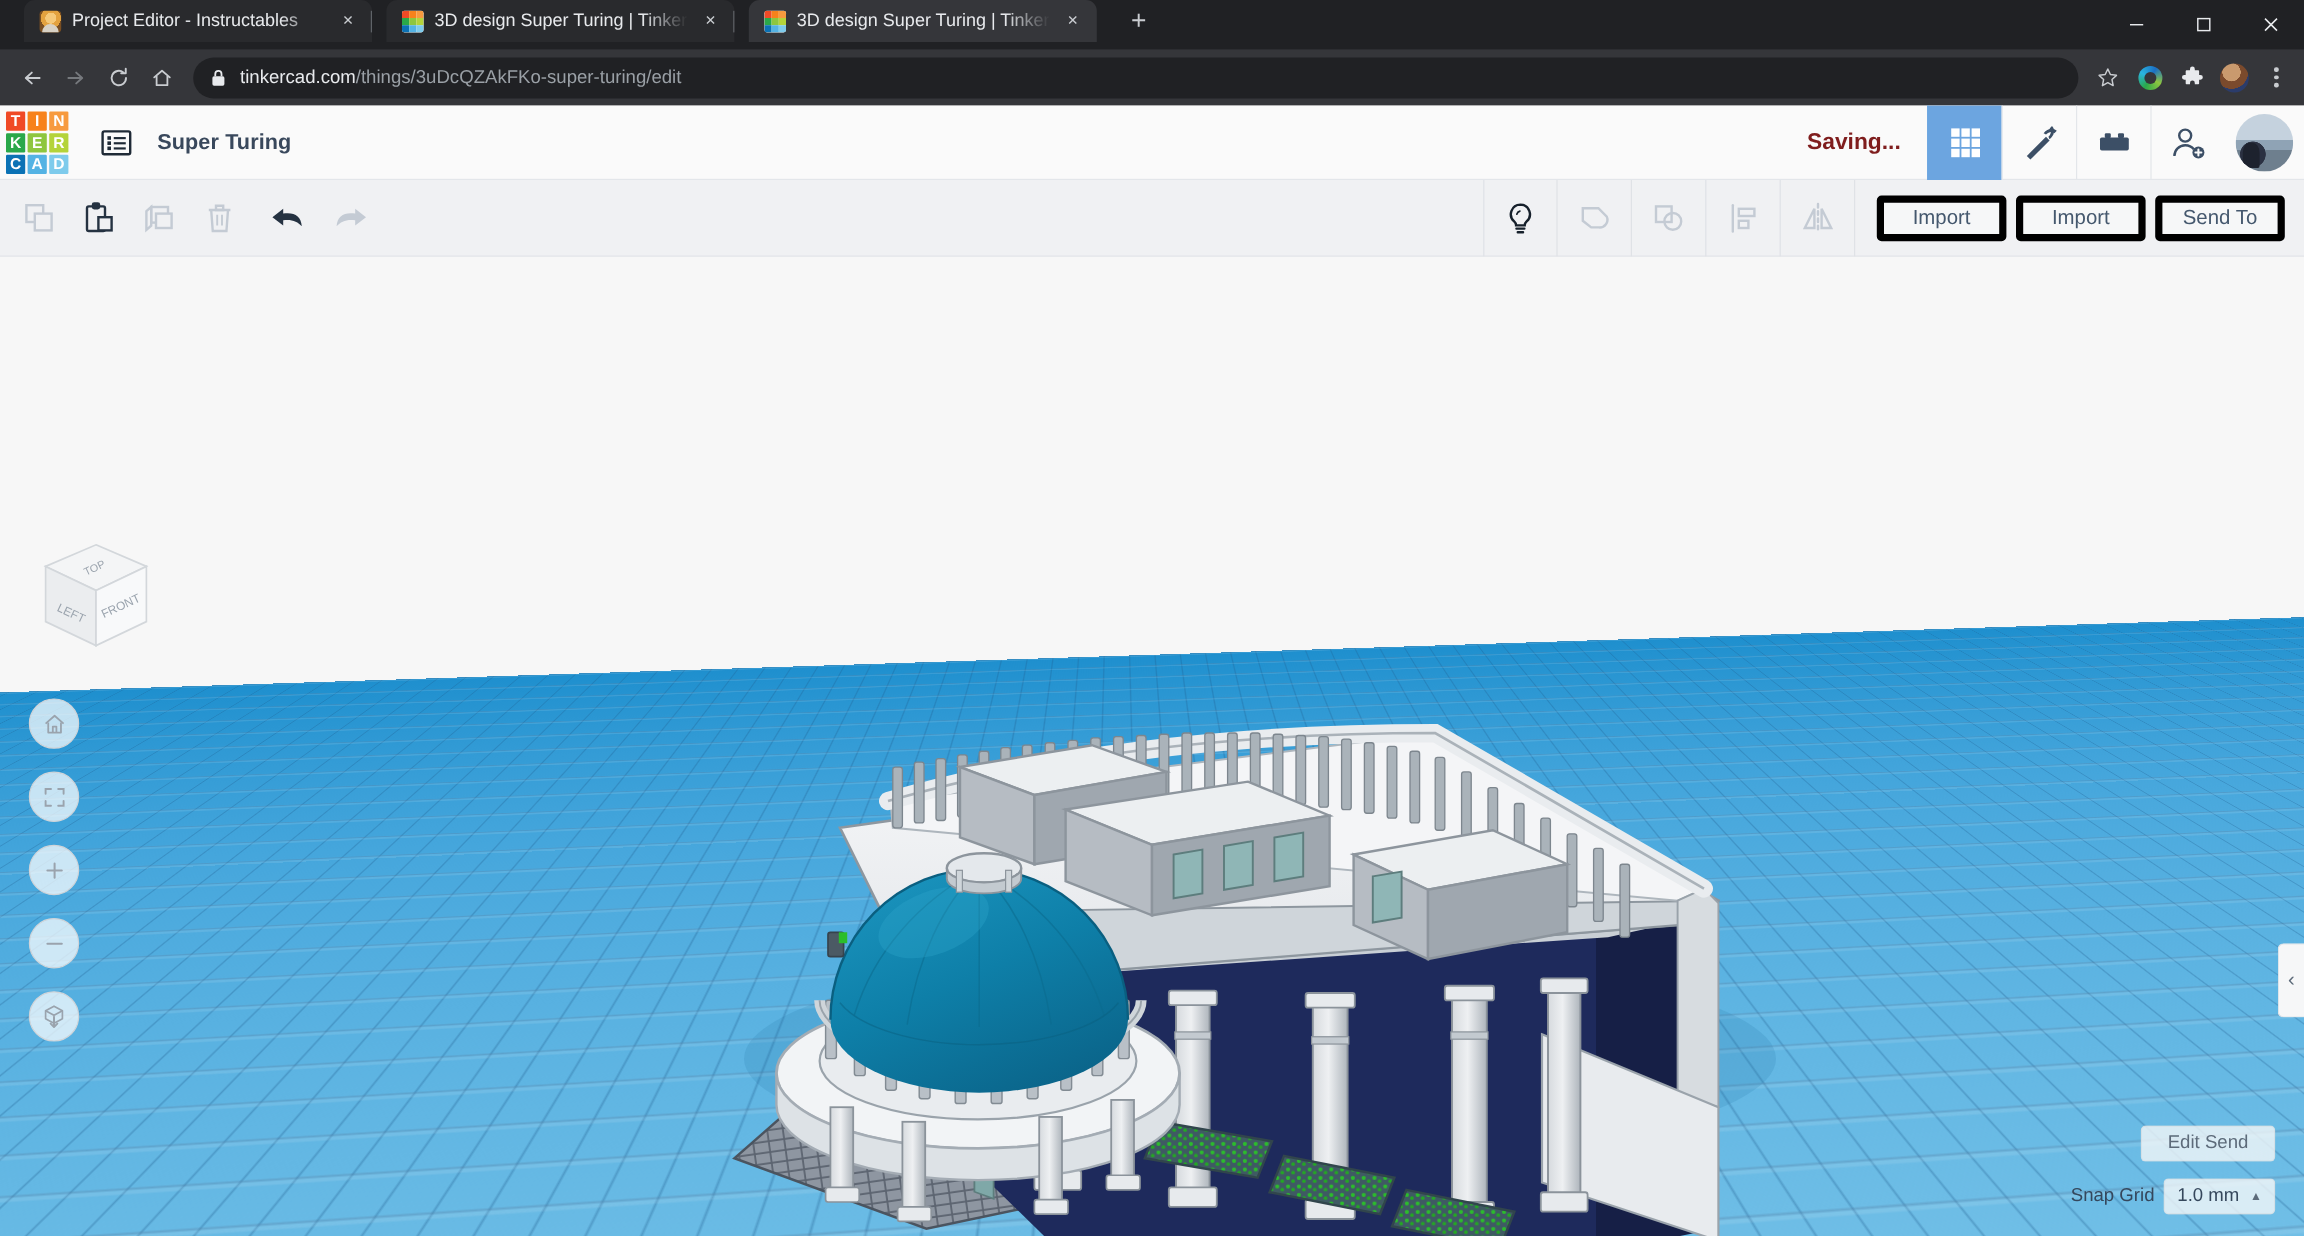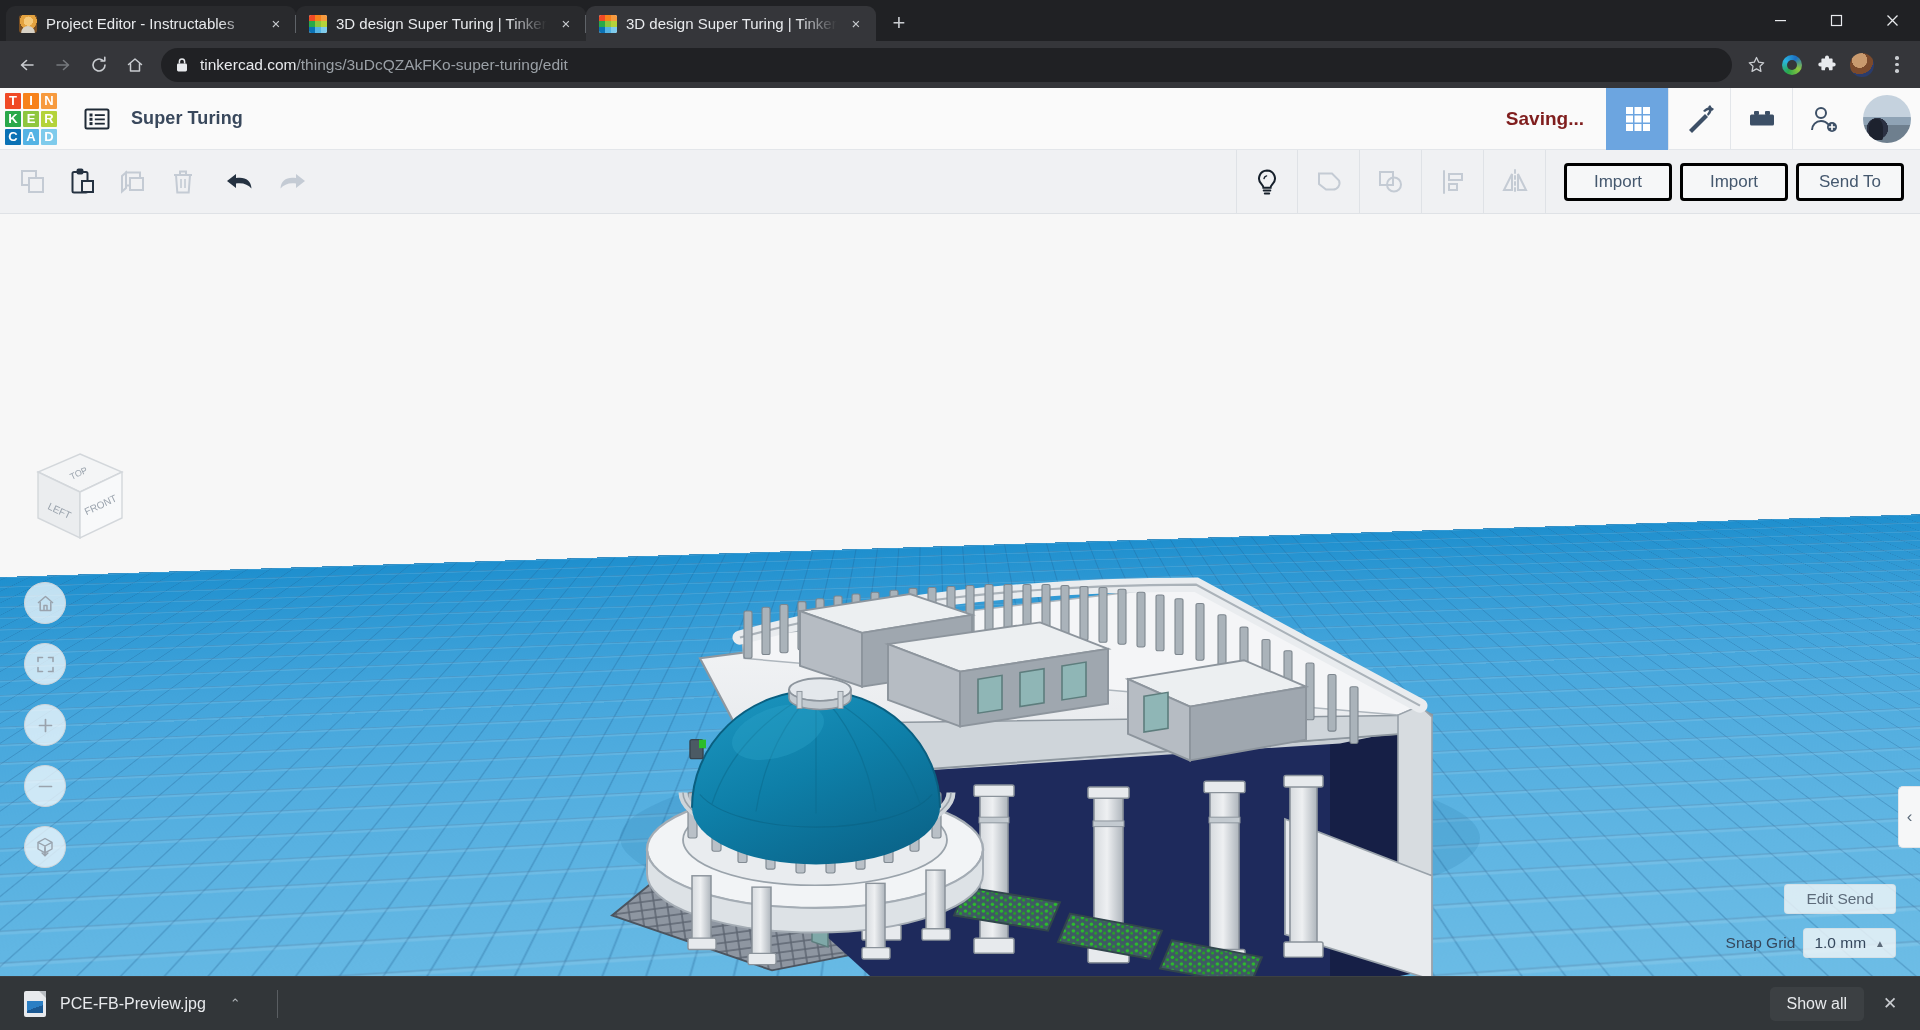--- a/index.html
+++ b/index.html
@@ -9,22 +9,22 @@
     overflow: hidden;
     font-family: "Liberation Sans", sans-serif;
     background: #202124;
   }
 
   
   .browser { width: 1920px; height: 1030px; display: flex; flex-direction: column; }
 
   .tabstrip {
     height: 41px; background: #202124;
-    display: flex; align-items: flex-end; padding-left: 6px;
-    position: relative; flex: none;
+    display: flex; align-items: flex-start; padding-left: 20px;
+    position: relative; flex: none; gap: 12px;
   }
   .tab {
     height: 35px; width: 290px;
     display: flex; align-items: center; gap: 9px;
     padding: 0 10px 0 13px;
     border-radius: 9px 9px 0 0;
     background: #35363a;
     color: #d0d2d5; font-size: 15px;
     position: relative; cursor: default;
   }
@@ -177,21 +177,21 @@
   .tb-right { margin-left: auto; display: flex; align-items: center; height: 64px; }
   .tb-icon {
     width: 62px; height: 64px; flex: none;
     display: flex; align-items: center; justify-content: center;
     color: #c4cbd4; border-right: 1px solid #dfe2e6;
   }
   .tb-icon.first { border-left: 1px solid #dfe2e6; }
   .tb-icon.on { color: #16202b; }
   .tb-textbtn {
     height: 38px; min-width: 108px; margin: 0 4px;
-    border: 3px solid #000000; border-radius: 4px; background: #f6f7f8;
+    border: 6px solid #000000; border-radius: 4px; background: #f6f7f8;
     display: flex; align-items: center; justify-content: center;
     color: #45586e; font-size: 17px;
   }
   .tb-textbtn.lastbtn { margin-right: 16px; }
 
   
   .viewport { flex: 1; position: relative; overflow: hidden; background: #f7f7f7; }
 
   .ground {
     position: absolute;
@@ -843,26 +843,14 @@
       <div class="snapgrid-row">
         <span>Snap Grid</span>
         <span class="snapgrid-sel">
           <span>1.0 mm</span>
           <span style="font-size:10px;color:#5d6b7a">▲</span>
         </span>
       </div>
     </div>
   </div>
 
-  <div class="dlbar">
-    <div class="dl-item">
-      <span class="dl-fileicon"></span>
-      <span class="dl-name">PCE-FB-Preview.jpg</span>
-      <span class="dl-chev">⌃</span>
-    </div>
-    <div class="dl-sep"></div>
-    <div class="dl-right">
-      <div class="showall">Show all</div>
-      <div class="dl-close">✕</div>
-    </div>
-  </div>
 
 </div>
 
 </body></html>

